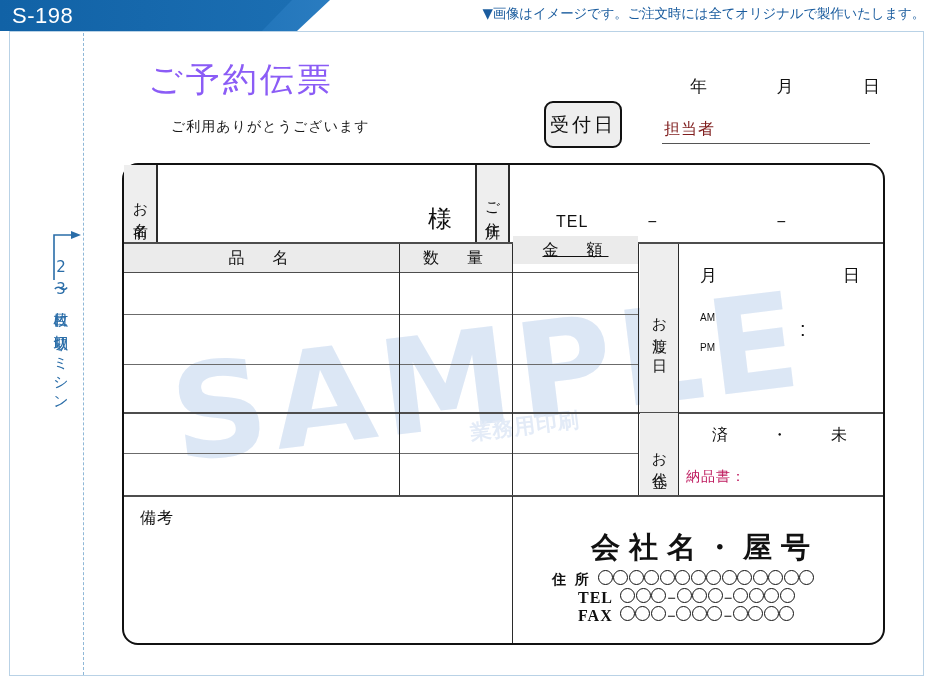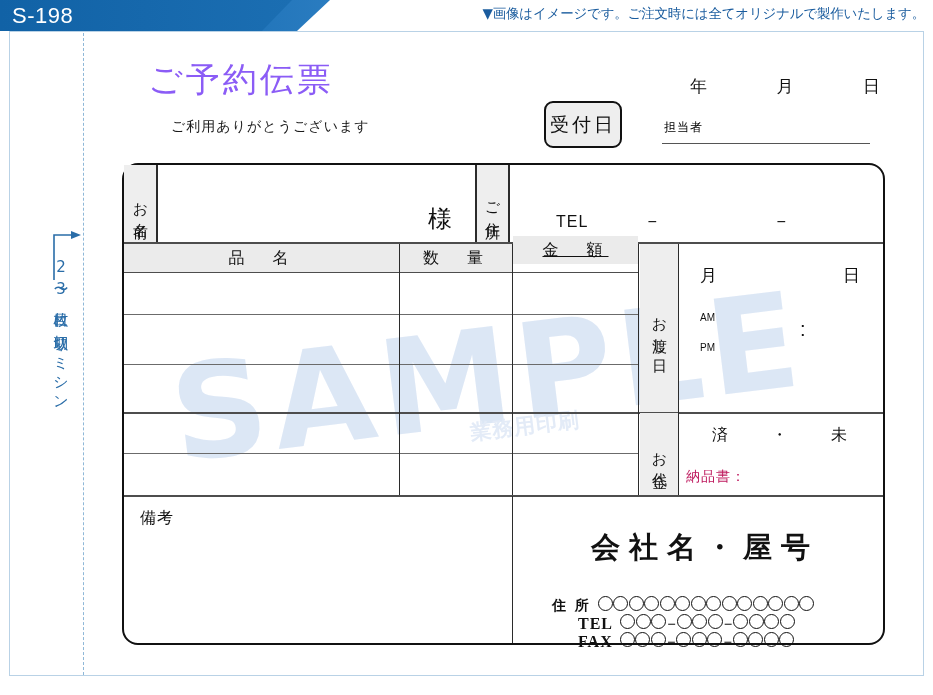--- a/index.html
+++ b/index.html
@@ -182,22 +182,22 @@
   .staff-line {
     position: absolute;
     left: 662px; top: 118px;
     width: 208px; height: 26px;
     border-bottom: 1.5px solid #555;
     z-index: 5;
   }
   .staff-label {
     position: absolute;
     left: 664px; top: 119px;
-    font-size: 12px;
-    color: #000000;
+    font-size: 16px;
+    color: #7f1d1d;
     letter-spacing: 1px;
     z-index: 5;
     font-family: "DejaVu Sans", "Liberation Sans", sans-serif;
   }
 
   
   .form-frame {
     position: absolute;
     left: 122px; top: 163px;
     width: 763px; height: 482px;
@@ -330,21 +330,20 @@
     color: #111;
     z-index: 7;
     font-family: "DejaVu Sans", "Liberation Sans", sans-serif;
   }
   .co-line {
     position: absolute;
     display: flex;
     align-items: center;
     z-index: 7;
     color: #111;
-    margin-top: 26px;
   }
   .co-key {
     font-size: 14px;
     font-weight: 700;
     margin-right: 7px;
     letter-spacing: 2px;
     white-space: nowrap;
     font-family: "DejaVu Serif", "Liberation Serif", serif;
   }
   .co-key.lat {

